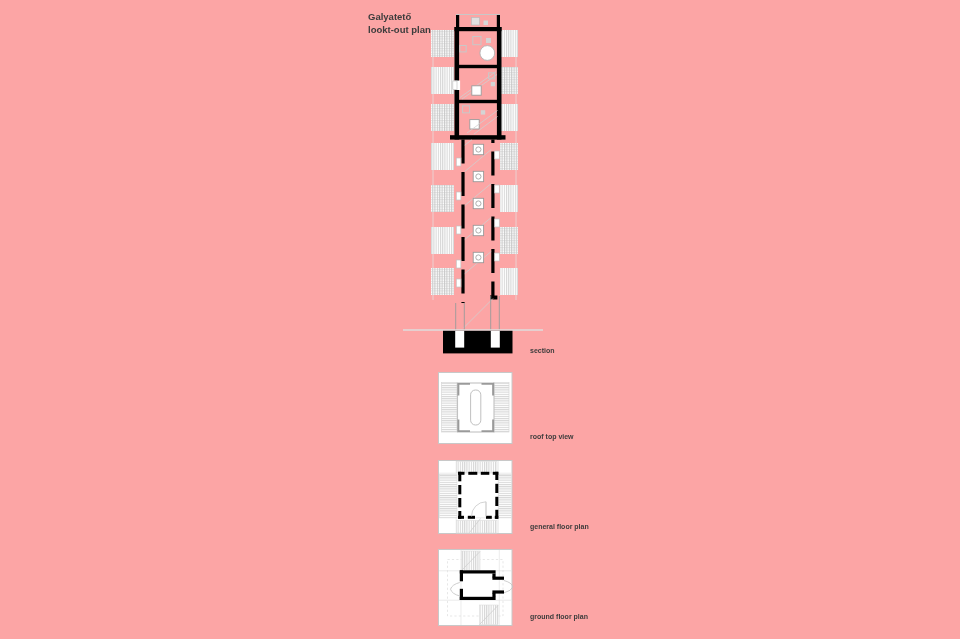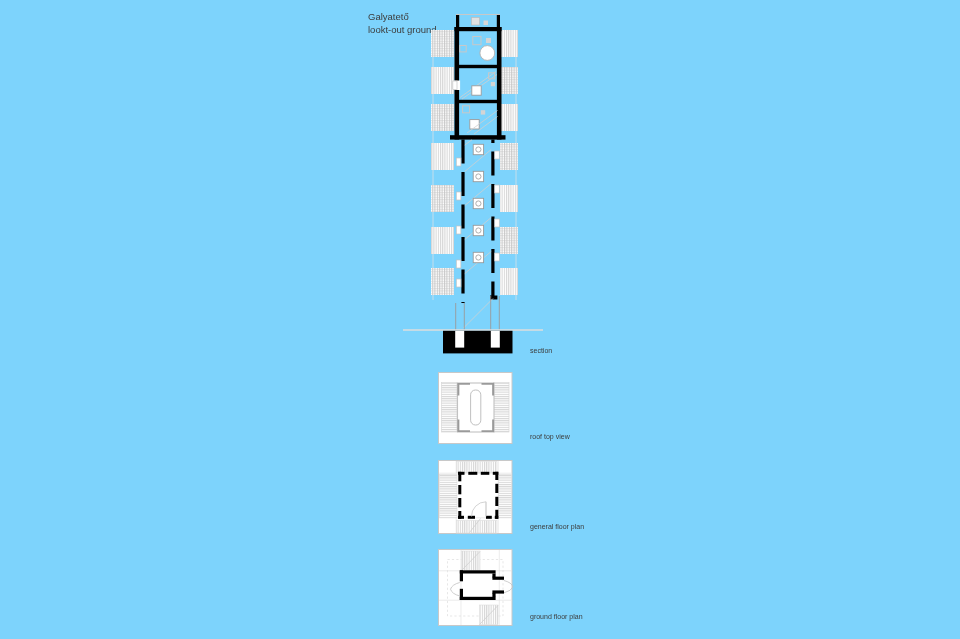--- a/index.html
+++ b/index.html
@@ -2,22 +2,23 @@
 <html style="--ink: #000000; --thin-line: #c8c8c8; --hatch: #b5b5b5; --text: #3c3c3c; --background: #ffffff;"><head>
 <meta charset="utf-8">
 <style>
   :root{
     --ink:#000000;
     --thin-line:#c8c8c8;
     --text:#3c3c3c;
   }
   html,body{margin:0;padding:0;background:#ffffff;}
   .canvas{
-    position:relative;width:960px;height:639px;background:#7dd3fc;overflow:hidden;
+    position:relative;width:960px;height:639px;background:#fca5a5;overflow:hidden;
     font-family:"Liberation Sans", sans-serif;
+    font-weight:bold;
   }
   .title-block{
     position:absolute;left:368px;top:11px;
     font-size:9.5px;line-height:12.5px;color:var(--text);
   }
   .fig-label{
     position:absolute;font-size:7px;color:var(--text);white-space:nowrap;
   }
   .lbl-section{left:530px;top:347px;}
   .lbl-roof{left:530px;top:433px;}
@@ -33,21 +34,21 @@
   .vfaint{stroke:#e4e4e4;stroke-width:0.7;fill:none;}
   .notch{fill:#ffffff;stroke:#c2c2c2;stroke-width:0.7;}
 </style>
 </head>
 <body>
 
 <div class="canvas">
 
   <div class="title-block">
     <div>Galyatető</div>
-    <div>lookt-out ground</div>
+    <div>lookt-out plan</div>
   </div>
 
   <svg class="sheet" width="960" height="639" viewBox="0 0 960 639">
     <defs>
       <pattern id="vh" width="2.2" height="4" patternUnits="userSpaceOnUse">
         <rect width="2.2" height="4" fill="#ffffff"></rect>
         <line x1="0.6" y1="0" x2="0.6" y2="4" stroke="#b5b5b5" stroke-width="0.7"></line>
       </pattern>
       <pattern id="hh" width="4" height="2.2" patternUnits="userSpaceOnUse">
         <rect width="4" height="2.2" fill="#ffffff"></rect>

